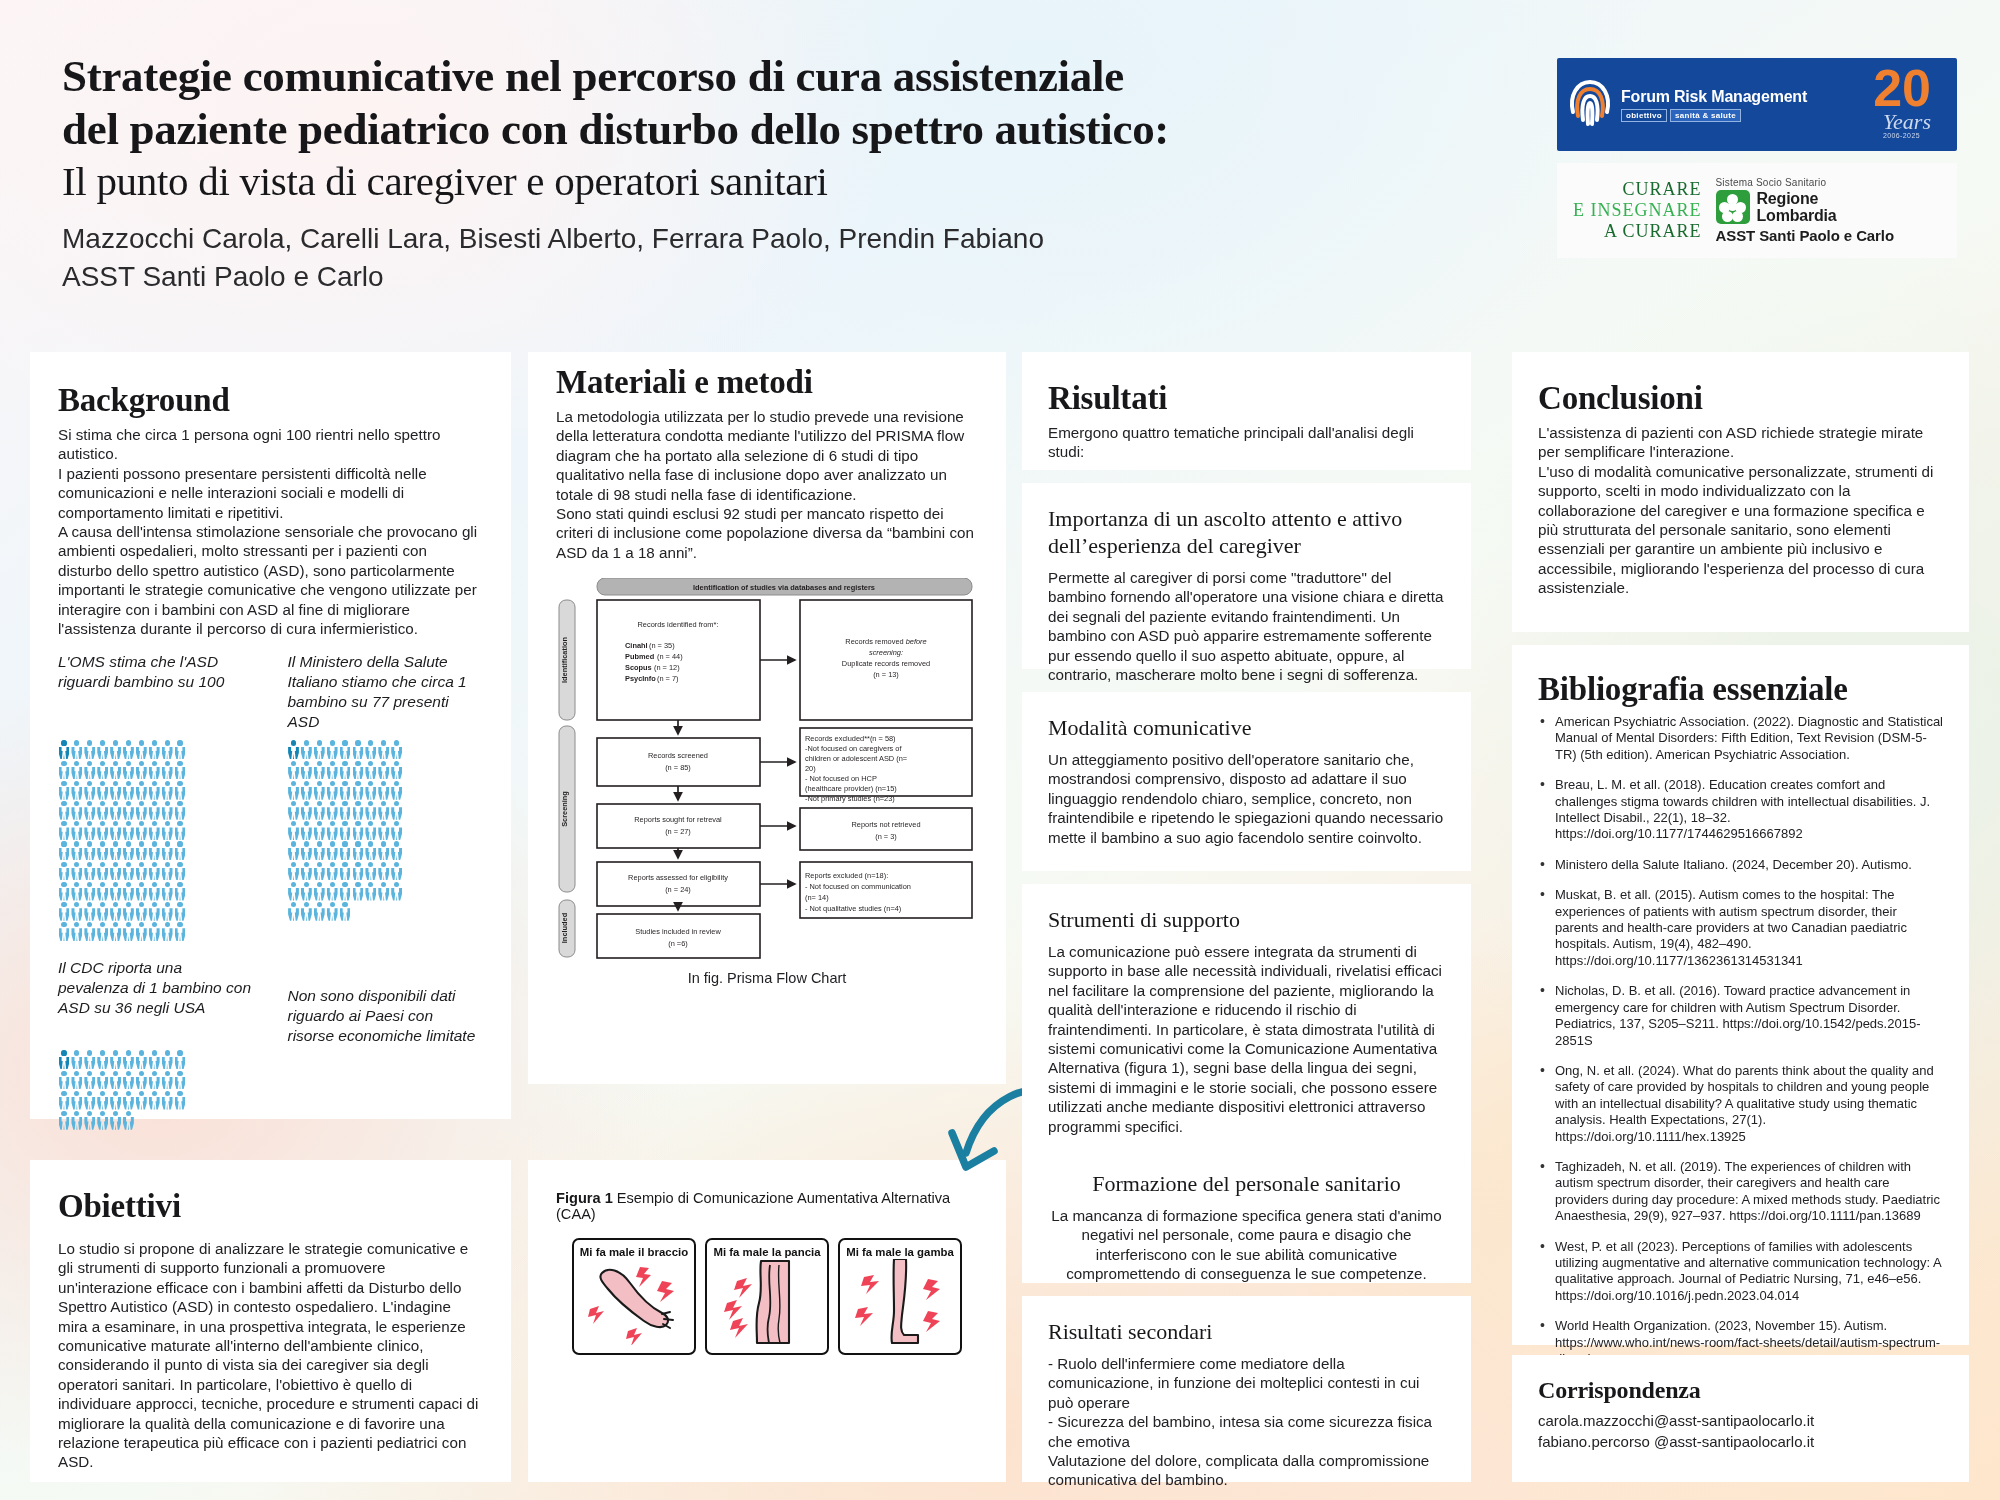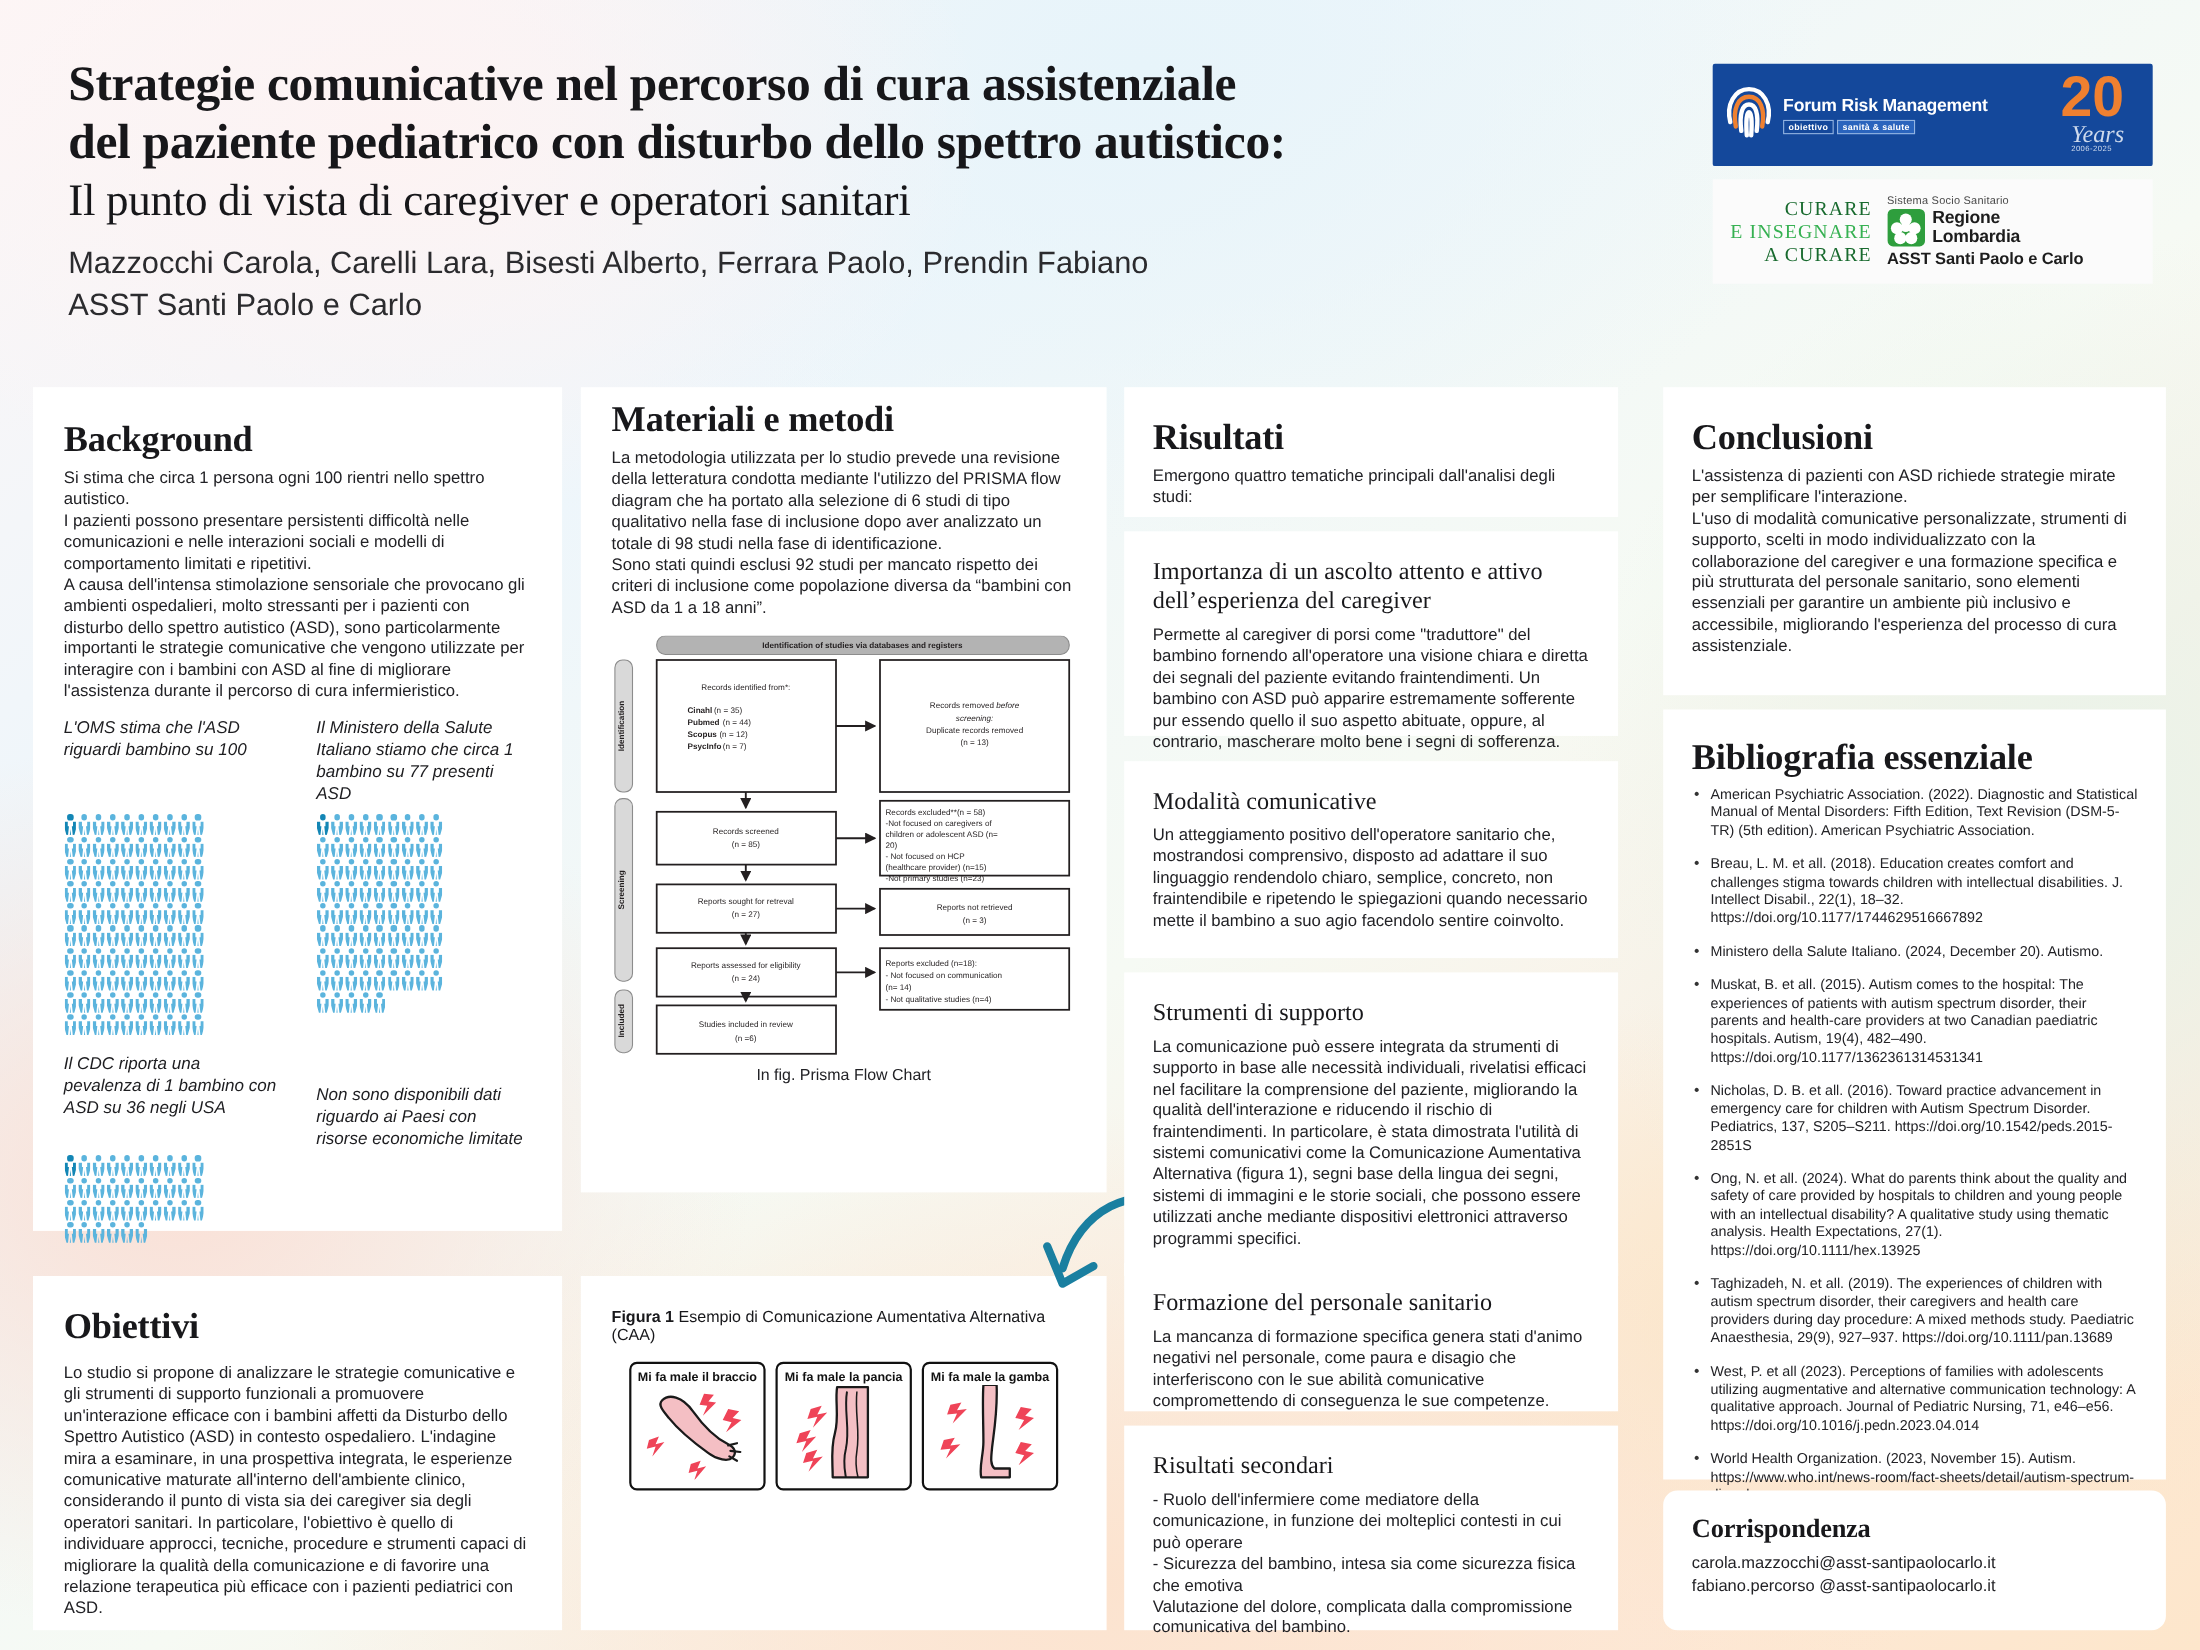--- a/index.html
+++ b/index.html
@@ -116,26 +116,26 @@
   
   #p-background { left: 30px; top: 352px; width: 481px; height: 767px; padding: 30px 28px 18px 28px; }
   #p-obiettivi  { left: 30px; top: 1160px; width: 481px; height: 322px; padding: 28px 28px 18px 28px; }
   #p-metodi     { left: 528px; top: 352px; width: 478px; height: 732px; padding: 12px 28px 18px 28px; }
   #p-figura     { left: 528px; top: 1160px; width: 478px; height: 322px; padding: 30px 28px 18px 28px; }
 
   #p-ris-head   { left: 1022px; top: 352px; width: 449px; height: 118px; padding: 28px 26px 10px 26px; }
   #p-ris-1      { left: 1022px; top: 483px; width: 449px; height: 186px; padding: 22px 26px 12px 26px; }
   #p-ris-2      { left: 1022px; top: 692px; width: 449px; height: 179px; padding: 22px 26px 12px 26px; }
   #p-ris-3      { left: 1022px; top: 884px; width: 449px; height: 276px; padding: 22px 26px 12px 26px; }
-  #p-ris-4      { left: 1022px; top: 1148px; width: 449px; height: 135px; padding: 22px 26px 12px 26px; }
+  #p-ris-4      { left: 1022px; top: 1148px; width: 449px; height: 135px; padding: 22px 26px 12px 26px; text-align: center; }
   #p-ris-5      { left: 1022px; top: 1296px; width: 449px; height: 186px; padding: 22px 26px 12px 26px; }
 
   #p-concl      { left: 1512px; top: 352px; width: 457px; height: 280px; padding: 28px 26px 14px 26px; }
   #p-biblio     { left: 1512px; top: 645px; width: 457px; height: 700px; padding: 26px 26px 14px 26px; }
-  #p-corr       { left: 1512px; top: 1355px; width: 457px; height: 127px; padding: 22px 26px 14px 26px; border-radius: 13px; }
+  #p-corr       { left: 1512px; top: 1355px; width: 457px; height: 127px; padding: 22px 26px 14px 26px; }
 
   
   .picto-row { display:flex; gap: 34px; margin-top: 14px; }
   .picto-col { width: 205px; }
   .picto-cap { font-style: italic; font-size: 15.5px; line-height: 20px; color:#1d1d20; min-height: 82px; }
   .picto-grid { display:flex; flex-wrap: wrap; width: 100%; margin-top: 6px; }
   .person { width: 12px; height: 19px; margin: 0 0.9px 1.2px 0; position: relative; flex: 0 0 auto;}
   .person .hd { position:absolute; left:3.4px; top:0; width:5.2px; height:5.2px; border-radius:50%; background:#5bb4dd; }
   .person .bd {
     position:absolute; left:0.6px; top:6.2px; width:10.8px; height:12.6px; background:#5bb4dd;

